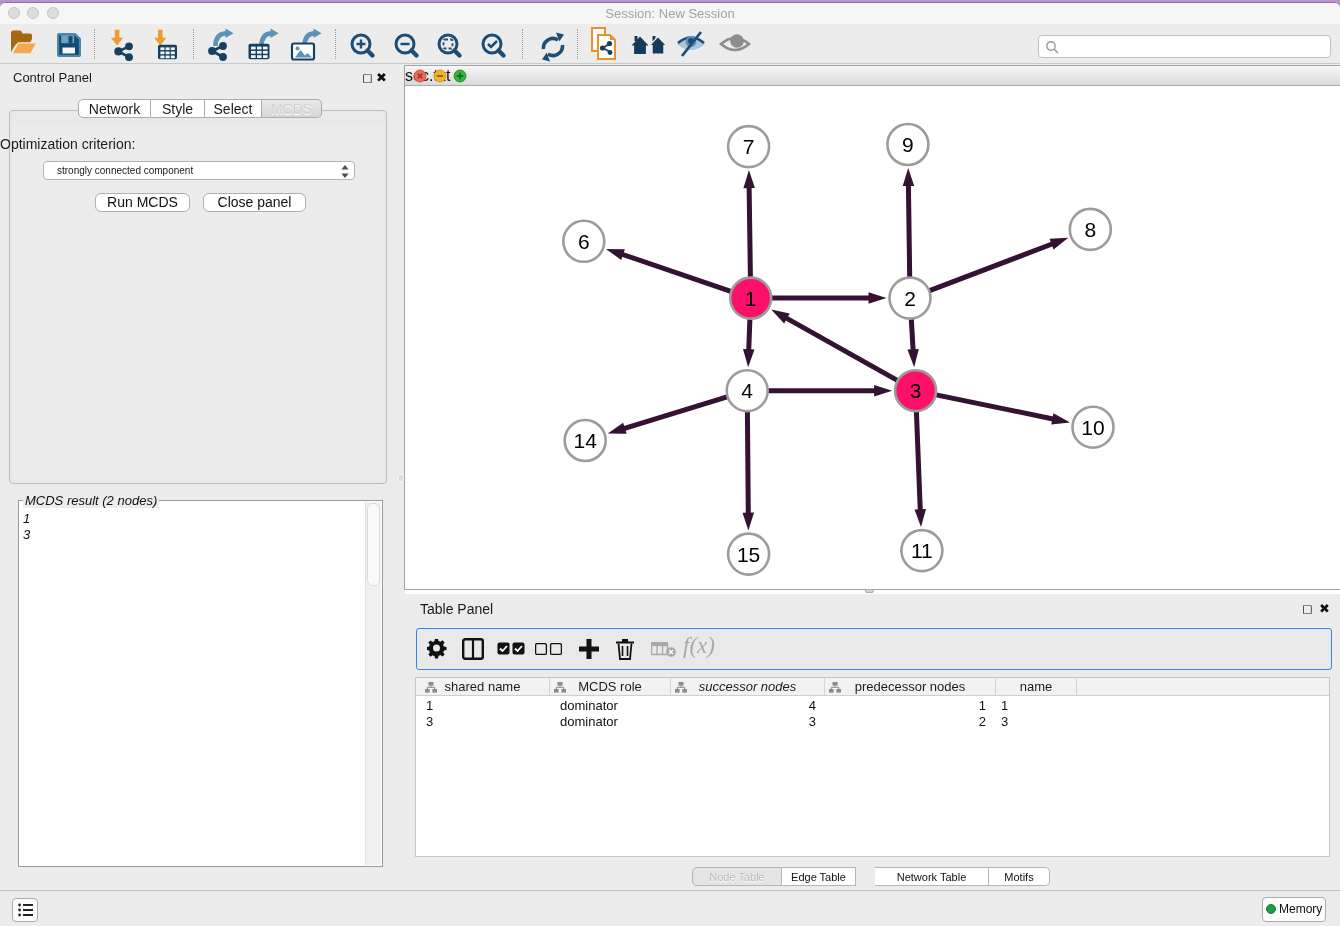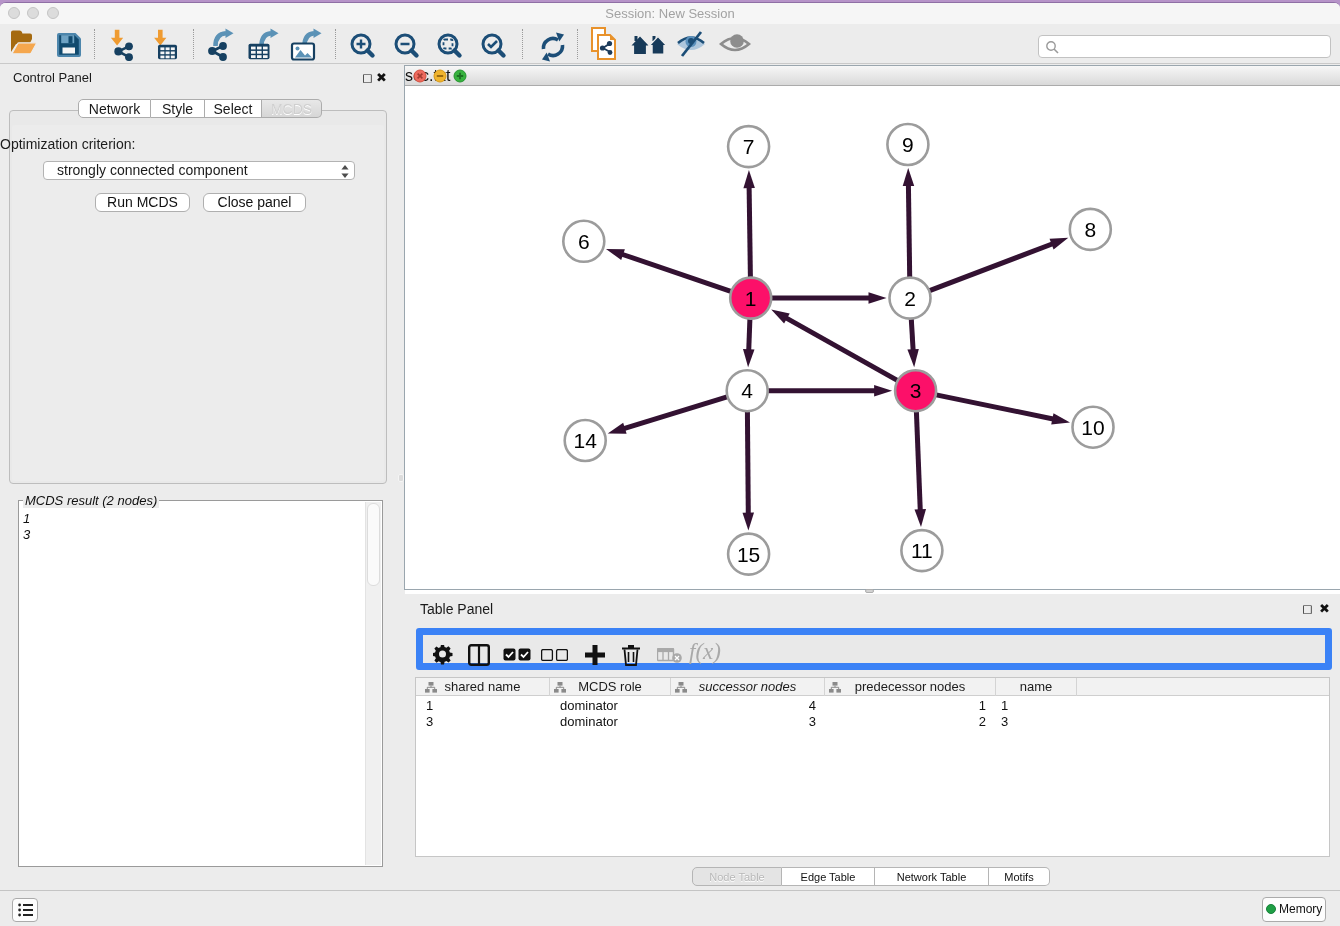--- a/index.html
+++ b/index.html
@@ -25,21 +25,21 @@
 #cp-title { position:absolute; left:13px; top:6px; font-size:13px; color:#1a1a1a; }
 .panbtn { position:absolute; top:6px; font-size:13px; color:#111; }
 #cp-tabs { position:absolute; left:78px; top:35px; height:19px; }
 .tab { position:absolute; top:0; height:19px; line-height:18px; text-align:center; font-size:14px;
   background:#fff; border:1px solid #acacac; color:#1a1a1a; }
 #cp-pane { position:absolute; left:9px; top:46px; width:378px; height:374px;
   background:#e9e9e9; border:1px solid #bdbdbd; border-radius:4px; }
 #cp-pane-inner { position:absolute; left:2px; top:14px; right:2px; bottom:2px; background:#ececec; border-radius:3px;}
 #opt-label { position:absolute; left:0; top:72px; width:100%; text-align:left; font-size:14px; color:#1c1c1c;}
 #opt-select { position:absolute; left:43px; top:97px; width:312px; height:19px; background:#fff;
-  border:1px solid #b3b3b3; border-radius:4px; font-size:14px; color:#1a1a1a; line-height:17px; padding-left:13px; }
+  border:1px solid #b3b3b3; border-radius:4px; font-size:10px; color:#1a1a1a; line-height:17px; padding-left:13px; }
 .btn { position:absolute; top:129px; height:19px; background:#fff; border:1px solid #afafaf;
   border-radius:6px; font-size:14px; color:#111; text-align:center; line-height:17px; }
 
 #mcds-box { position:absolute; left:18px; top:436px; width:365px; height:367px;
   border:1px solid #9a9a9a; background:#fff;font-style:italic; }
 #mcds-legend { position:absolute; left:4px; top:-8px; background:#ececec; font-size:13px;
   color:#111; padding:0 2px; line-height:15px; }
 #mcds-scroll { position:absolute; right:1px; top:1px; width:16px; bottom:1px; background:#f0f0f0;
   border-left:1px solid #e3e3e3; }
 #mcds-thumb { position:absolute; left:1px; top:1px; width:13px; height:83px; background:#fafafa;
@@ -48,21 +48,21 @@
 #netwin { position:absolute; left:404px; top:62px; width:937px; height:525px;
   border:1px solid #9aa6ae; background:#fff; }
 #nettitle { position:absolute; left:0; top:0; right:0; height:20px;
   background:linear-gradient(#f7f7f7,#d9d9d9); border-bottom:1px solid #ababab; }
 #nettitle span { display:block; font-size:16px; color:#111; line-height:20px; }
 #netcanvas { position:absolute; left:0; top:21px; } #netcanvas svg { display:block; }
 
 #tp { position:absolute; left:404px; top:593px; width:936px; height:295px; background:#ececec; }
 #tp-title { position:absolute; left:16px; top:5px; font-size:14px; color:#1a1a1a; }
 #tp-toolbar { position:absolute; left:12px; top:32px; right:8px; height:42px; background:#e9e9e9;
-  border:7px solid #3b82f6; border-radius:3px;}
+  border:1px solid #3b82f6; border-radius:3px;}
 #tp-table { position:absolute; left:11px; top:81px; width:915px; height:180px; background:#fff;
   border:1px solid #c6c6c6; }
 #tp-header { position:absolute; left:0; top:0; right:0; height:18px; background:#f2f2f2;
   border-bottom:1px solid #cfcfcf; }
 .th { position:absolute; top:0; height:18px; border-right:1px solid #d4d4d4; font-size:13px;
   color:#1c1c1c; text-align:center; line-height:17px; }
 .td { position:absolute; font-size:13px; color:#111; line-height:16px; }
 
 .btab { position:absolute; top:271px; height:19px; background:#fff; border:1px solid #b5b5b5;
   font-size:11px; color:#111; text-align:center; line-height:18px; }
@@ -427,21 +427,21 @@
       <div class="td" style="left:144px; top:20px;">dominator</div>
       <div class="td" style="left:144px; top:36px;">dominator</div>
       <div class="td" style="left:255px; top:20px; width:145px; text-align:right;">4</div>
       <div class="td" style="left:255px; top:36px; width:145px; text-align:right;">3</div>
       <div class="td" style="left:409px; top:20px; width:161px; text-align:right;">1</div>
       <div class="td" style="left:409px; top:36px; width:161px; text-align:right;">2</div>
       <div class="td" style="left:585px; top:20px;">1</div>
       <div class="td" style="left:585px; top:36px;">3</div>
     </div>
     <div class="btab" style="left:288px; width:90px; border-radius:5px 0 0 5px; background:#e4e4e4; color:#b9b9b9; text-shadow:0 1px 0 #fff;">Node Table</div>
-    <div class="btab" style="left:378px; width:93px; border-left:none;">Edge Table</div>
+    <div class="btab" style="left:378px; width:74px; border-left:none;">Edge Table</div>
     <div class="btab" style="left:471px; width:114px; border-left:none;">Network Table</div>
     <div class="btab" style="left:585px; width:61px; border-left:none; border-radius:0 5px 5px 0;">Motifs</div>
   </div>
   <div style="position:absolute; left:405px; top:587px; width:935px; height:4px; background:#ffffff;"></div>
   <div style="position:absolute; left:865px; top:586px; width:9px; height:4px; background:#d2d2d2; border:1px solid #aeaeae; border-radius:2px;"></div>
   <div style="position:absolute; left:398px; top:471px; width:6px; height:8px; background:#dcdcdc; border:1px solid #f5f5f5; border-radius:2px;"></div>
   <div id="statusbar">
     <div id="listbtn">
       <svg style="position:absolute;left:5px;top:4px;" width="15" height="14" viewBox="0 0 15 14">
         <g fill="#222">

